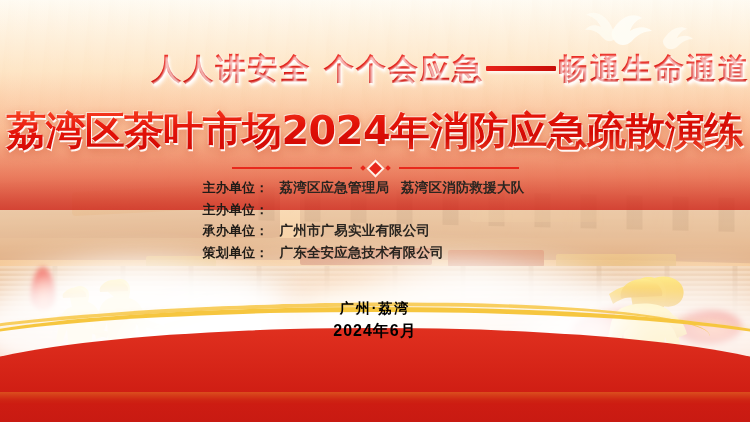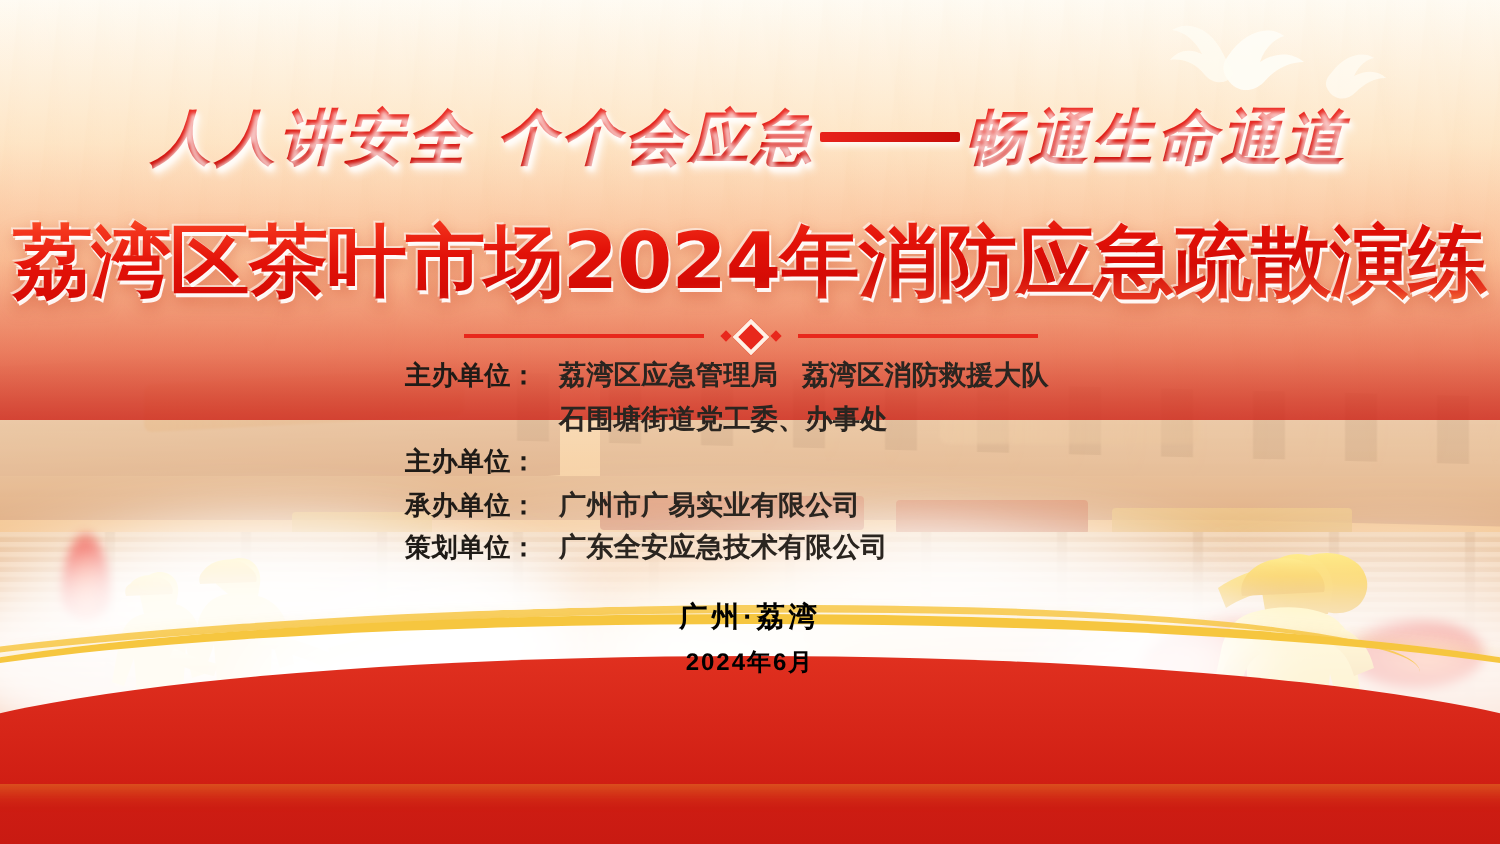--- a/index.html
+++ b/index.html
@@ -216,23 +216,23 @@
 
   
   .dove{position:absolute;}
 
   
   .content{position:absolute;inset:0;}
 
   
   .slogan{
     position:absolute;top:49px;left:0;right:0;
-    text-align:center;
+    text-align:right;
     font-family:"DejaVu Serif","Liberation Serif",serif;
-    font-size:30px;font-weight:700;font-style:italic;
+    font-size:30px;font-weight:700;
     letter-spacing:2px;
     color:#e11a12;
     background:linear-gradient(180deg,#f2332a 0%,#dd130c 48%,#c40d08 100%);
     -webkit-background-clip:text;background-clip:text;
     -webkit-text-fill-color:transparent;
     text-shadow:1px 2px 2px rgba(255,255,255,.75);
     filter:drop-shadow(1px 2px 1.5px rgba(255,255,255,.85));
     white-space:nowrap;
   }
   .slogan .dash{
@@ -292,21 +292,21 @@
   .org-value{font-weight:600;color:#2a2520;}
   .org-value .gap{display:inline-block;width:12px;}
   .org-cont{padding-left:77px;font-weight:600;color:#2a2520;}
 
   
   .citydate{
     position:absolute;top:298px;left:0;right:0;text-align:center;
     color:#000000;
   }
   .citydate .city{font-size:14px;font-weight:700;letter-spacing:2px;line-height:20px;}
-  .citydate .date{font-size:12px;font-weight:700;letter-spacing:1px;line-height:22px;margin-top:2px;}
+  .citydate .date{font-size:16px;font-weight:700;letter-spacing:1px;line-height:22px;margin-top:2px;}
 </style>
 </head>
 <body>
 
 <div id="poster">
 
   <div class="layer bg-sky"></div>
   <div class="layer bg-streaks"></div>
   <div class="layer bg-streaks2"></div>
 
@@ -427,23 +427,20 @@
       </span>
       <span class="bar"></span>
     </div>
 
     <div class="orgs">
 
       <div class="org-row">
         <span class="org-label">主办单位：</span>
         <span class="org-value"><span>荔湾区应急管理局</span><span class="gap"></span><span>荔湾区消防救援大队</span></span>
       </div>
-      <div class="org-row">
-        <span class="org-cont">石围塘街道党工委、办事处</span>
-      </div>
 
       <div class="org-row">
         <span class="org-label">主办单位：</span>
       </div>
 
       <div class="org-row">
         <span class="org-label">承办单位：</span>
         <span class="org-value">广州市广易实业有限公司</span>
       </div>
 

